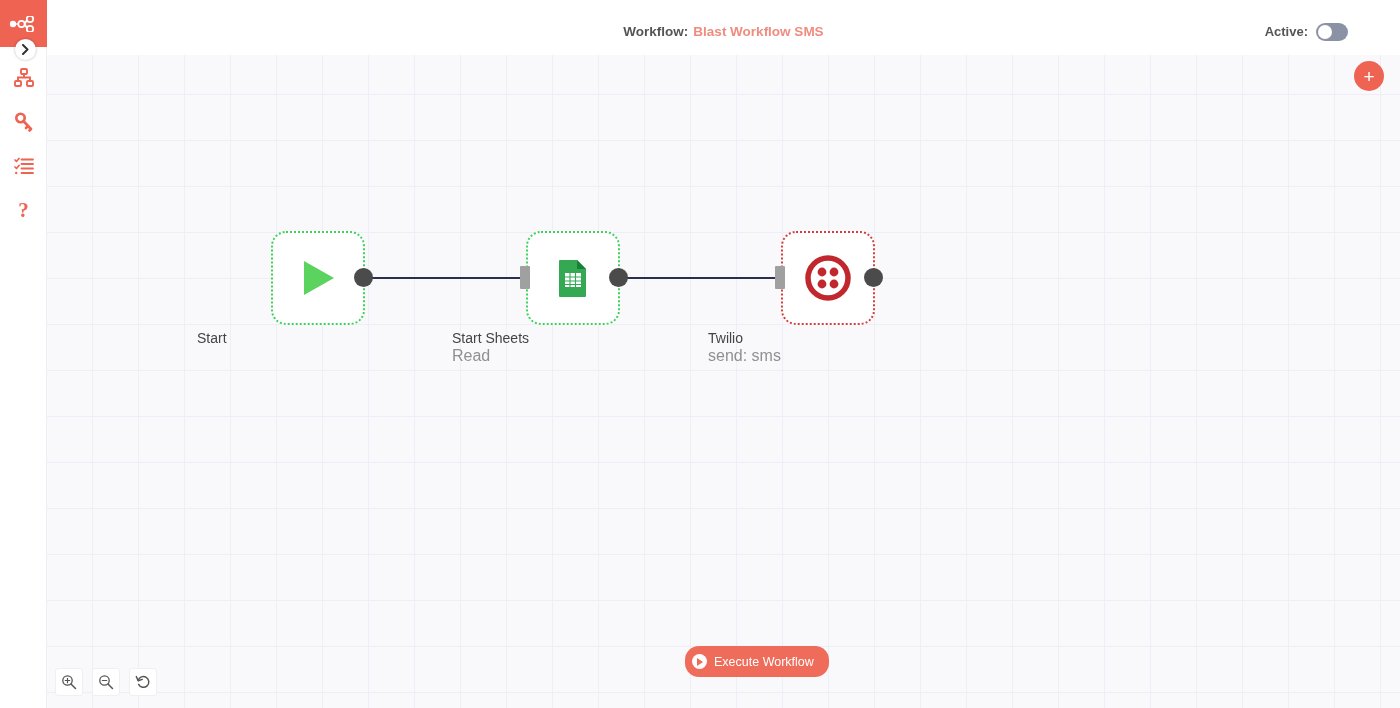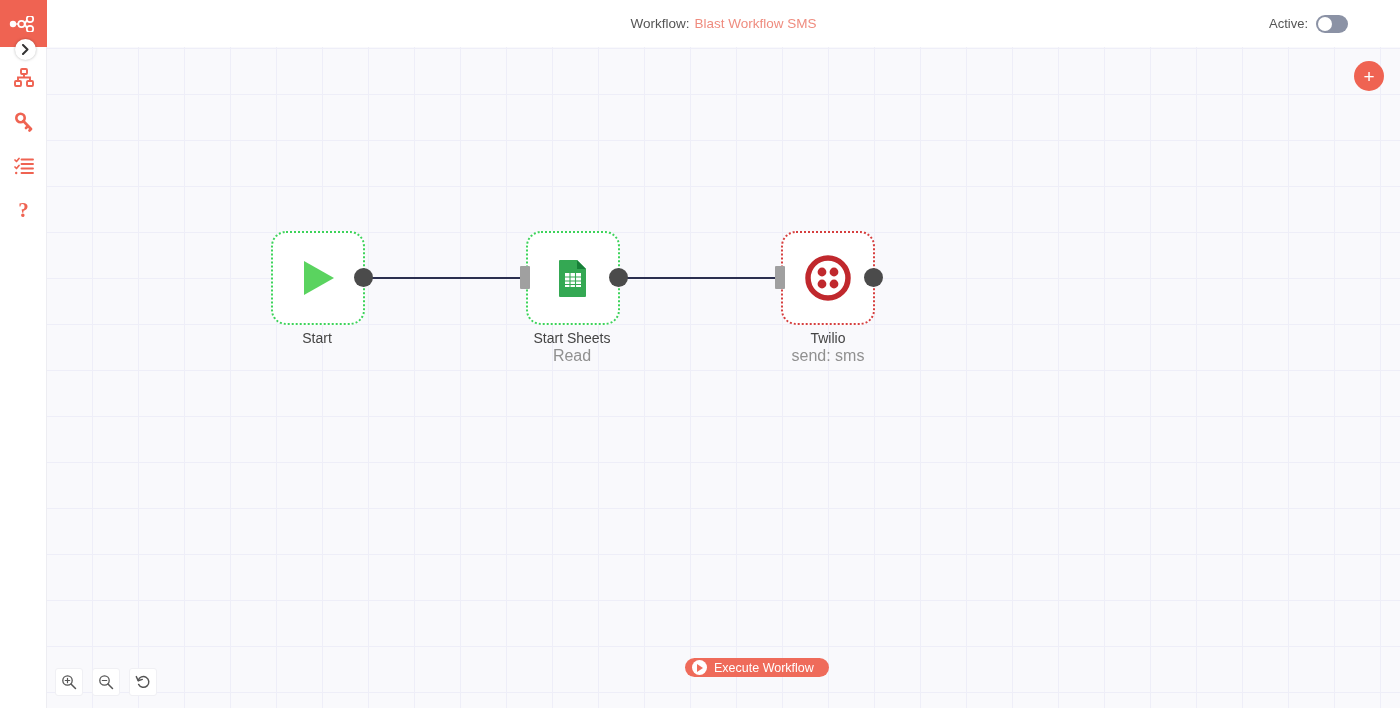--- a/index.html
+++ b/index.html
@@ -42,24 +42,25 @@
   }
   .side-icon.first { margin-top:9px; }
   .side-icon svg, .side-icon span { display:block; }
   .help-glyph {
     color:#ef6352; font-size:21px; font-weight:bold;
     line-height:1; font-family:"Liberation Serif", serif;
   }
 
   
   #header {
-    position:absolute; left:47px; top:0;
+    position:absolute; left:47px; top:8px;
     width:1353px; height:47px;
     background:#fff;
     z-index:30;
+    font-weight:bold;
   }
   #wf-title {
     position:absolute; left:0; top:0; width:100%; height:47px;
     display:flex; align-items:center; justify-content:center;
     font-size:13.5px; color:#555;
   }
   #wf-title .wf-name { color:#ef8c7f; margin-left:5px; cursor:pointer; }
   #active-wrap {
     position:absolute; right:52px; top:0; height:47px;
     display:flex; align-items:center; gap:8px;
@@ -108,21 +109,20 @@
     background:#fff;
     display:flex; align-items:center; justify-content:center;
     cursor:pointer;
     z-index:10;
   }
   .node.sel-green { border:2px dotted #3dd35b; }
   .node.sel-red   { border:2px dotted #d63f3f; }
   .node-caption {
     position:absolute;
     width:240px;
-    text-align:center;
     pointer-events:none;
     z-index:10;
   }
   .node-name { font-size:14px; color:#444; line-height:16px; }
   .node-sub  { font-size:16px; color:#909090; line-height:15px; margin-top:2px; }
 
   
   .ep-out {
     position:absolute; width:19px; height:19px;
     border-radius:50%; background:#4b4b4b;
@@ -143,21 +143,21 @@
     width:28px; height:28px; border-radius:3px;
     background:#fff; border:1px solid #f0f0f4;
     display:flex; align-items:center; justify-content:center;
     cursor:pointer;
   }
   .zc-btn svg { display:block; }
 
   
   #execute-btn {
     position:absolute; left:638px; bottom:31px;
-    height:19px; padding:0 15px 0 7px;
+    height:31px; padding:0 15px 0 7px;
     background:#ef6b5a; color:#fff;
     border-radius:14px;
     display:flex; align-items:center; gap:7px;
     font-size:12.5px; cursor:pointer; z-index:20;
   }
   .play-circle {
     width:15px; height:15px; border-radius:50%;
     background:#fff; display:flex; align-items:center; justify-content:center;
   }
   .play-circle .tri {

